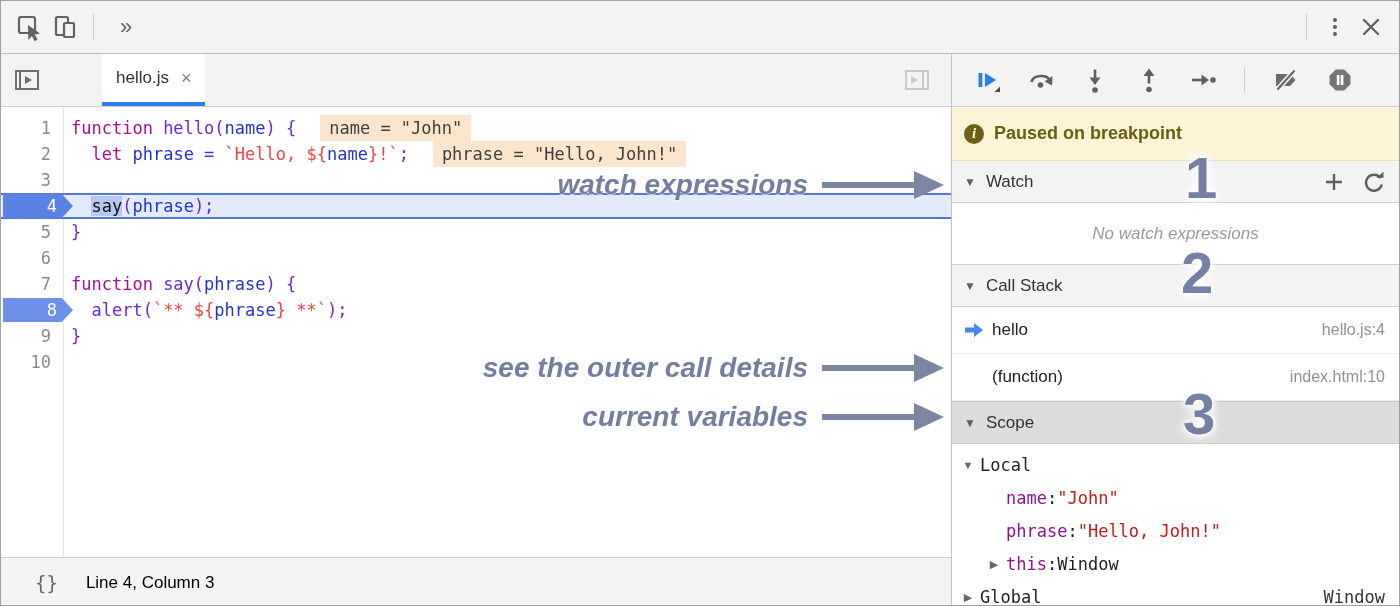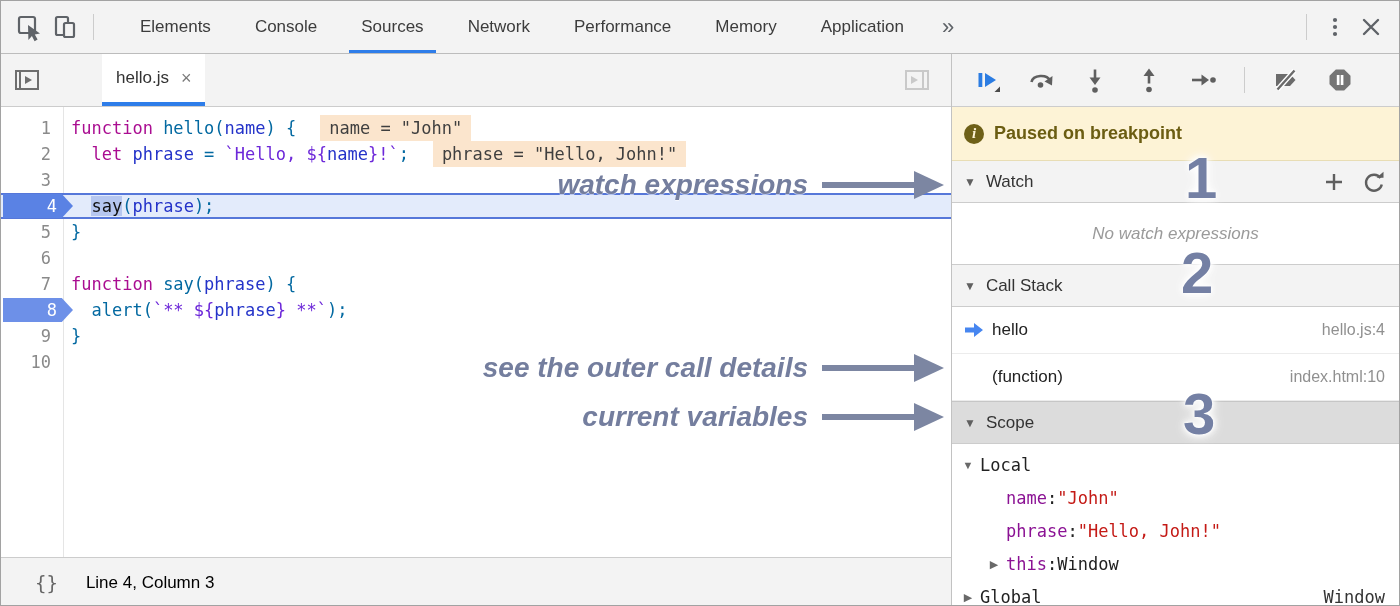--- a/index.html
+++ b/index.html
@@ -37,21 +37,21 @@
             font-family:"DejaVu Sans Mono",monospace;font-size:17px;}
   .code-row.active{background:#e3ebfb;
             box-shadow:inset 0 2px 0 #5677d9, inset 0 -2px 0 #5677d9;}
   .gutter-cell{width:62px;flex-shrink:0;text-align:right;padding-right:12px;
             color:#8a8a8a;box-sizing:border-box;position:relative;cursor:pointer;}
   .badge{position:absolute;top:1px;left:2px;width:70px;height:24px;line-height:24px;
          background:#5a82e4;color:#fff;text-align:right;padding-right:16px;box-sizing:border-box;
          clip-path:polygon(0 0,84% 0,100% 50%,84% 100%,0 100%);z-index:2;}
   .badge.bp{background:#6d90e8;}
   .code-cell{padding-left:8px;white-space:pre;color:#222;}
-  .kw{color:#aa0d91;} .v{color:#2433c9;} .s{color:#6d28d9;} .d{color:#0369a1;text-align:center;}
+  .kw{color:#aa0d91;} .v{color:#2433c9;} .s{color:#ef4444;} .d{color:#6d28d9;text-align:center;}
   .tok{background:#b6c7f0;color:#111;}
   .inline-widget{display:inline-block;background:#fbe5cd;color:#3f3f3f;
                  padding:0 9px;margin-left:24px;}
   
   .status-bar{height:49px;background:#f3f3f3;border-top:1px solid #ccc;
               display:flex;align-items:center;padding-left:34px;}
   .fmt-btn{font-family:"DejaVu Sans Mono",monospace;font-size:19px;color:#666;cursor:pointer;}
   .cursor-pos{margin-left:28px;font-size:17px;color:#000000;}
   
   .dbg-toolbar{height:52px;background:#f3f3f3;border-bottom:1px solid #ccc;
@@ -102,29 +102,20 @@
         <path d="M14,13 L26,21.5 L20.8,22.5 L23.6,27.6 L20.6,29.2 L17.9,24.1 L14.4,28 Z" fill="#5f6368"></path>
       </svg>
     </div>
     <div class="icon-btn">
       <svg width="30" height="30" viewBox="0 0 30 30">
         <rect x="6" y="5" width="12" height="18" rx="1.5" fill="none" stroke="#5f6368" stroke-width="2.2"></rect>
         <rect x="14" y="11" width="10" height="14" rx="1.5" fill="#f3f3f3" stroke="#5f6368" stroke-width="2.2"></rect>
       </svg>
     </div>
     <div class="vsep"></div>
-    <div class="main-tabs">
-        <div class="main-tab">Elements</div>
-        <div class="main-tab">Console</div>
-        <div class="main-tab active">Sources</div>
-        <div class="main-tab">Network</div>
-        <div class="main-tab">Performance</div>
-        <div class="main-tab">Memory</div>
-        <div class="main-tab">Application</div>
-      </div>
     <div class="more-tabs">»</div>
     <div class="toolbar-right">
       <div class="vsep"></div>
       <div class="icon-btn">
         <svg width="22" height="22" viewBox="0 0 22 22">
           <circle cx="11" cy="4" r="2.1" fill="#5f6368"></circle>
             <circle cx="11" cy="11" r="2.1" fill="#5f6368"></circle>
             <circle cx="11" cy="18" r="2.1" fill="#5f6368"></circle>
         </svg>
       </div>

